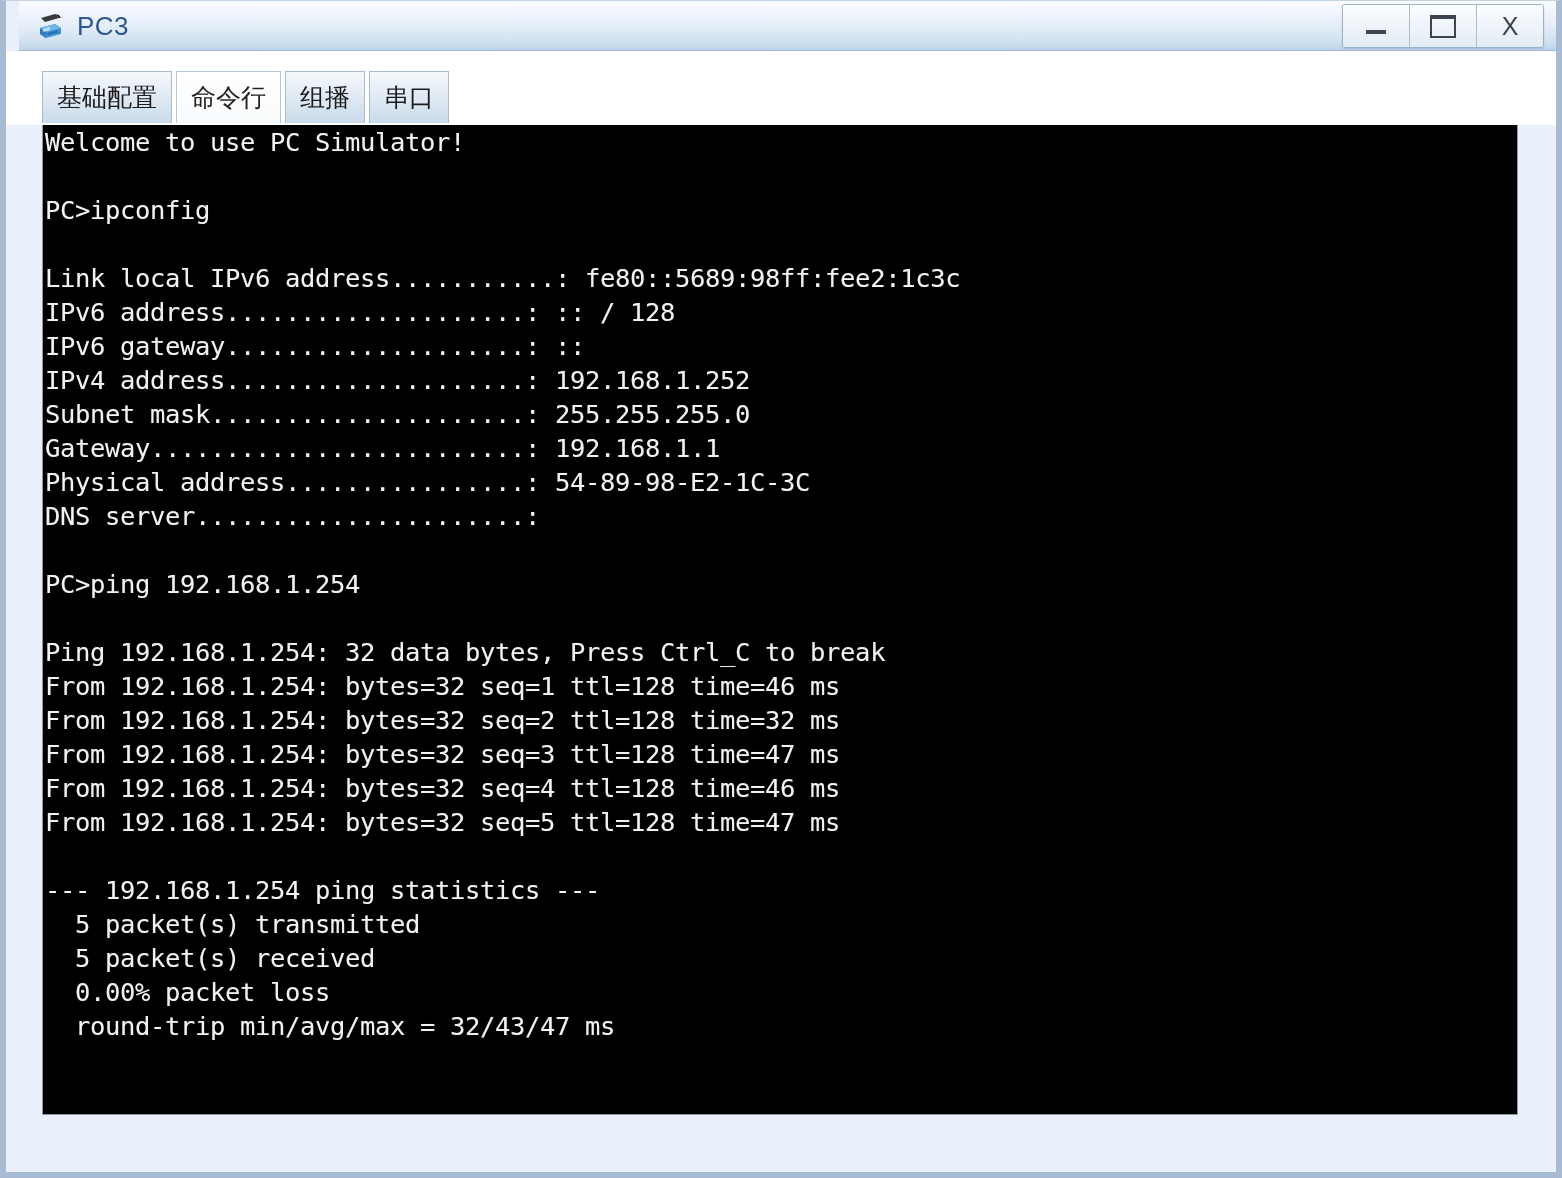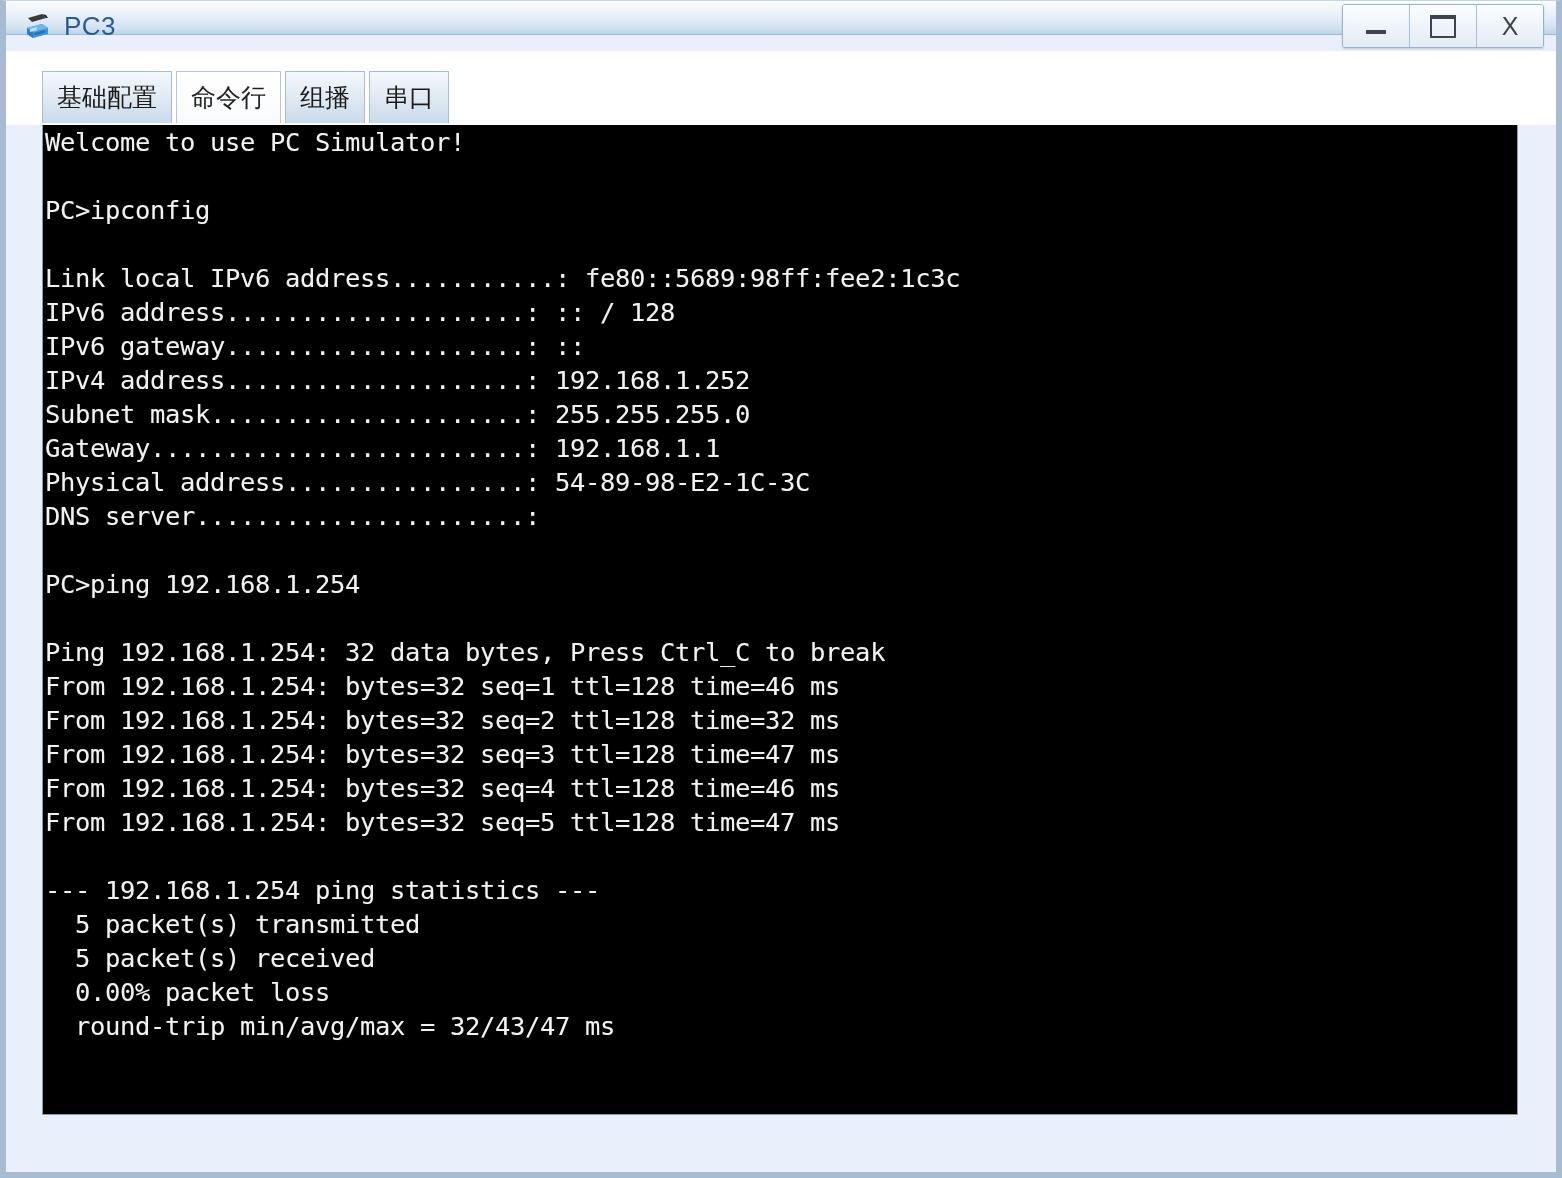--- a/index.html
+++ b/index.html
@@ -21,23 +21,23 @@
     border-left-width: 6px;
     border-right-width: 6px;
     border-bottom-width: 6px;
     border-color: #a7bcd3;
     border-top-color: #c3d4e6;
   }
 
   
   #titlebar {
     position: absolute;
-    left: 0; top: 0;
+    left: 13px; top: 0;
     right: 0;
-    height: 34px;
+    height: 50px;
     background: linear-gradient(to bottom,
                 #fbfdff 0%, #f2f6fc 22%, #e2ecf7 55%, #cfe0f0 85%, #bcd3e8 100%);
     border-bottom: 1px solid #9dbcd8;
     box-sizing: border-box;
   }
   #title-left {
     position: absolute;
     left: 16px; top: 0;
     height: 50px;
     display: flex;

